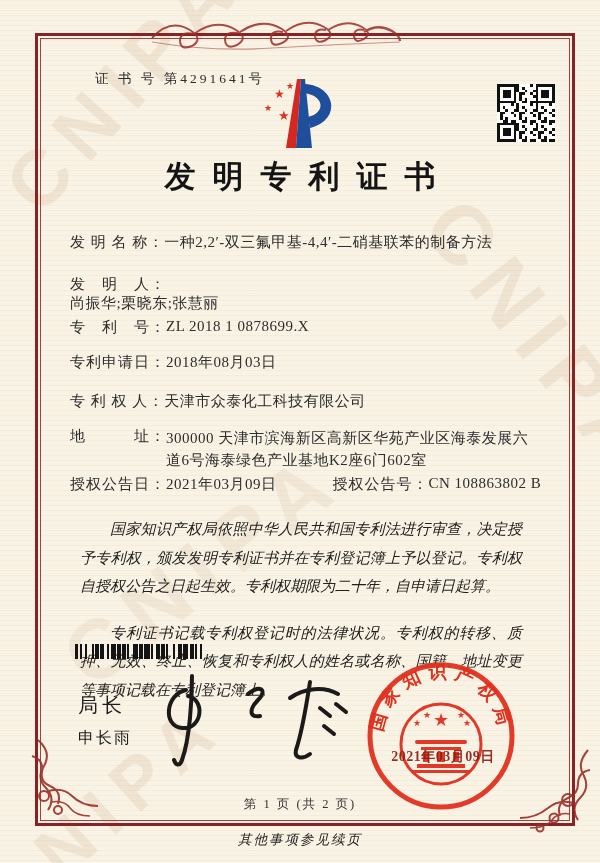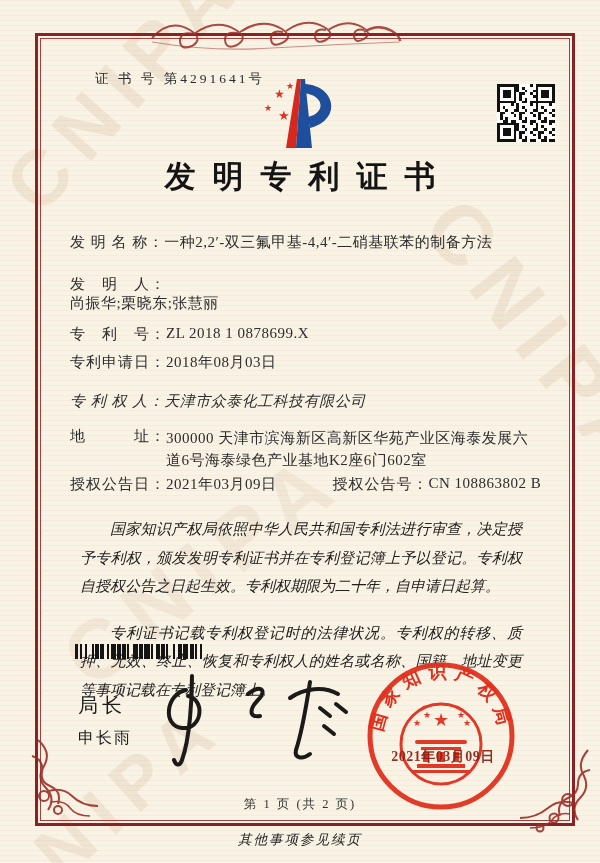--- a/index.html
+++ b/index.html
@@ -578,29 +578,29 @@
 
   <div class="fields">
     <div class="frow" style="top:0;">
       <span class="flabel">发 明 名 称：</span>
       <span class="fvalue">一种2,2′-双三氟甲基-4,4′-二硝基联苯的制备方法</span>
     </div>
     <div class="frow" style="top:42px;flex-direction:column;">
       <span class="flabel">发　明　人：</span>
       <span class="fvalue">尚振华;栗晓东;张慧丽</span>
     </div>
-    <div class="frow" style="top:92px;">
+    <div class="frow" style="top:85px;">
       <span class="flabel">专　利　号：</span>
       <span class="fvalue">ZL 2018 1 0878699.X</span>
     </div>
     <div class="frow" style="top:120px;">
       <span class="flabel">专利申请日：</span>
       <span class="fvalue">2018年08月03日</span>
     </div>
-    <div class="frow" style="top:159px;font-style:italic;">
+    <div class="frow" style="top:159px;">
       <span class="flabel">专 利 权 人：</span>
       <span class="fvalue">天津市众泰化工科技有限公司</span>
     </div>
     <div class="frow" style="top:194px;width:472px;">
       <span class="flabel">地　　　址：</span>
       <span class="fvalue" style="flex:1 1 auto;line-height:22px;">300000 天津市滨海新区高新区华苑产业区海泰发展六道6号海泰绿色产业基地K2座6门602室</span>
     </div>
     <div class="frow" style="top:242px;width:472px;">
       <span class="flabel">授权公告日：</span>
       <span class="fvalue">2021年03月09日</span>

